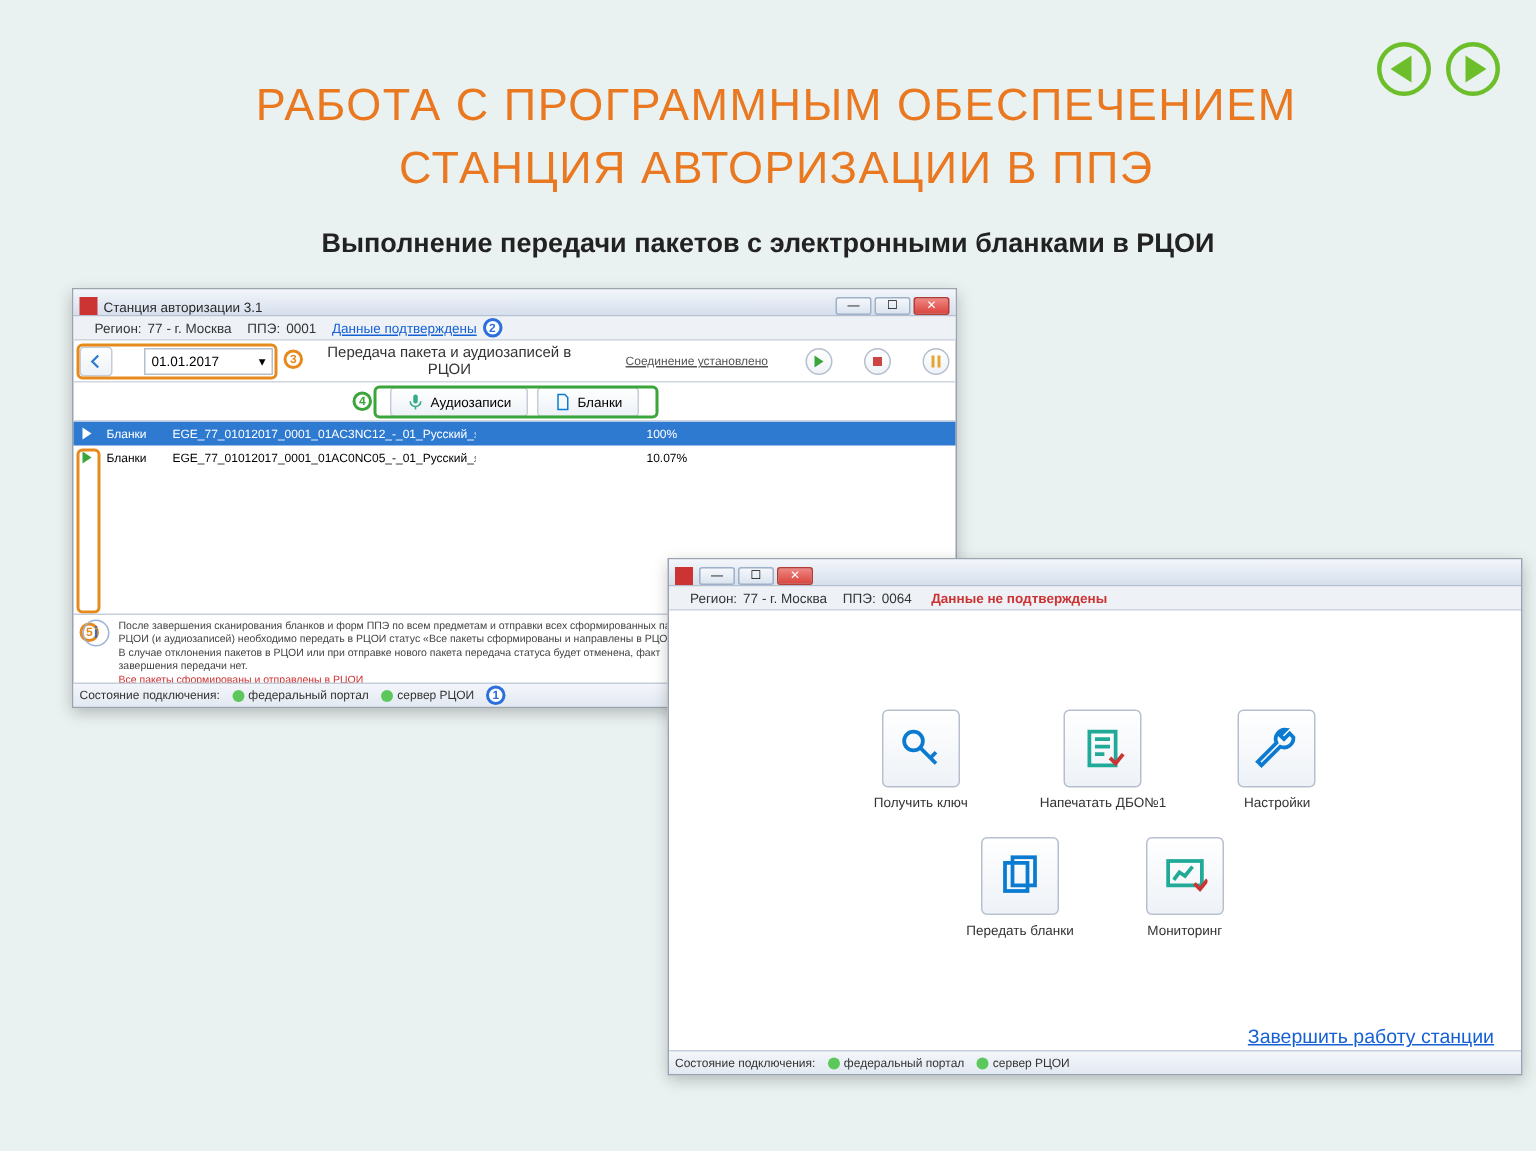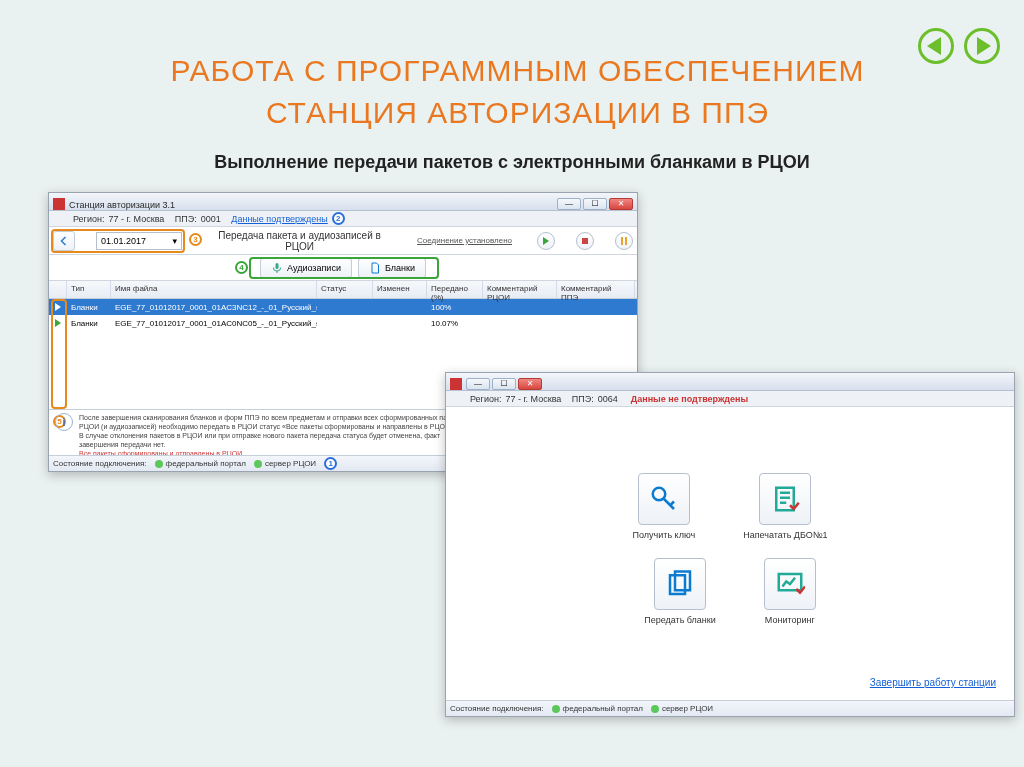--- a/index.html
+++ b/index.html
@@ -17,21 +17,21 @@
 
   
   .win1 { position: absolute; left: 48px; top: 192px; width: 590px; height: 280px; background: #fff; border: 1px solid #9aa3b0; box-shadow: 0 3px 10px rgba(0,0,0,.25); font-size: 9px; }
   .titlebar { height: 18px; background: linear-gradient(#f3f6fb,#d6dfec); border-bottom: 1px solid #b4bfcf; display: flex; align-items: flex-end; padding: 0 4px; }
   .titlebar .appicon { width: 12px; height: 12px; background: #c33; margin-right: 4px; }
   .titlebar .ttext { flex: 1; color: #2a2a2a; }
   .winbtns { display: flex; gap: 2px; }
   .winbtn { width: 24px; height: 12px; background: linear-gradient(#f5f8fc,#dbe4ef); border: 1px solid #9fb1c9; border-radius: 2px; font-size: 8px; line-height: 10px; text-align: center; }
   .winbtn.close { background: linear-gradient(#f08682,#d9463e); border-color: #b53c35; color: #fff; }
 
-  .infobar { height: 16px; background: #eef2f7; display: flex; align-items: center; padding: 0 24px; font-size: 9px; color: #333; gap: 4px; border-bottom: 1px solid #d0d6e0; }
+  .infobar { height: 16px; background: #eef2f7; display: flex; align-items: center; padding: 0 14px; font-size: 9px; color: #333; gap: 4px; border-bottom: 1px solid #d0d6e0; }
   .infobar .link { color: #1560d4; text-decoration: underline; }
   .num-badge { display: inline-flex; width: 13px; height: 13px; border: 2px solid #2a6fdc; border-radius: 50%; color: #2a6fdc; font-size: 8px; align-items: center; justify-content: center; font-weight: bold; background: #fff; }
   .num-badge.orange { border-color: #e68a1e; color: #e68a1e; }
   .num-badge.green { border-color: #3aa53a; color: #3aa53a; }
 
   .toolbar1 { height: 28px; display: flex; align-items: center; padding: 0 4px; gap: 21px; border-bottom: 1px solid #d0d6e0; }
   .backbtn { width: 22px; height: 20px; border: 1px solid #c4ccd8; border-radius: 3px; display: flex; align-items: center; justify-content: center; background: linear-gradient(#fdfefe,#eef2f7); }
   .backbtn svg { width: 12px; height: 12px; }
   .datefield { border: 1px solid #b5bfce; height: 18px; padding: 0 4px; font-size: 9px; width: 86px; display: flex; align-items: center; justify-content: space-between; }
   .tb-title { flex: 1; text-align: center; color: #333; font-size: 10px; }
@@ -61,21 +61,21 @@
   .led { width: 8px; height: 8px; border-radius: 50%; background: #5cc85c; display: inline-block; margin-right: 3px; vertical-align: middle; }
 
   
   .win2 { position: absolute; left: 445px; top: 372px; width: 570px; height: 345px; background: #fff; border: 1px solid #9aa3b0; box-shadow: 0 3px 10px rgba(0,0,0,.25); font-size: 10px; }
   .win2 .infobar .red { color: #c33; font-weight: bold; }
   .menu-area { position: absolute; top: 100px; left: 0; right: 0; display: flex; flex-direction: column; align-items: center; gap: 18px; }
   .menu-row { display: flex; gap: 48px; justify-content: center; }
   .menu-item { display: flex; flex-direction: column; align-items: center; gap: 5px; }
   .menu-icon { width: 52px; height: 52px; border: 1px solid #b5bfce; border-radius: 4px; background: linear-gradient(#fff,#eef2f7); display: flex; align-items: center; justify-content: center; }
   .menu-label { font-size: 9px; color: #333; text-align: center; }
-  .shutdown { position: absolute; right: 18px; bottom: 28px; color: #1560d4; text-decoration: underline; font-size: 10px; }
+  .shutdown { position: absolute; right: 18px; bottom: 18px; color: #1560d4; text-decoration: underline; font-size: 13px; }
 
   svg { display: block; }
 </style>
 </head>
 <body>
 
 <div class="nav-circle nav-prev">
     <div class="nav-tri"></div>
   </div>
 <div class="nav-circle nav-next">
@@ -152,30 +152,20 @@
       <svg width="12" height="12" viewBox="0 0 24 24">
           <path d="M6 2h9l4 4v16H6z" fill="none" stroke="#0a7bd1" stroke-width="2"></path>
         </svg>
       <span>Бланки</span>
     </div>
     <div style="flex:1"></div>
     <div class="green-outline" style="left:200px; top:2px; width:190px; height:22px;"></div>
     <span class="num-badge green" style="position:absolute; left:186px; top:6px;">4</span>
   </div>
 
-  <div class="thead">
-    <div class="c-chk"></div>
-    <div class="c-type">Тип</div>
-    <div class="c-file">Имя файла</div>
-    <div class="c-stat">Статус</div>
-    <div class="c-izm">Изменен</div>
-    <div class="c-per">Передано (%)</div>
-    <div class="c-kr">Комментарий РЦОИ</div>
-    <div class="c-kp">Комментарий ППЭ</div>
-  </div>
   <div class="trow sel">
     <div class="c-chk">
         <svg width="10" height="10" viewBox="0 0 10 10">
           <path d="M2 1l6 4-6 4z" fill="#fff"></path>
         </svg>
       </div>
     <div class="c-type">Бланки</div>
     <div class="c-file">EGE_77_01012017_0001_01AC3NC12_-_01_Русский_язык_Передана</div>
     <div class="c-stat"></div>
       <div class="c-izm"></div>
@@ -259,20 +249,28 @@
       <div class="menu-item">
         <div class="menu-icon">
             <svg width="30" height="30" viewBox="0 0 24 24">
               <rect x="5" y="3" width="14" height="18" fill="none" stroke="#2a9" stroke-width="2"></rect>
               <path d="M8 7h8M8 11h8M8 15h5" stroke="#2a9" stroke-width="2"></path>
               <path d="M16 17l3 3 4-5" stroke="#c33" stroke-width="2" fill="none"></path>
             </svg>
           </div>
         <div class="menu-label">Напечатать ДБО№1</div>
       </div>
+      <div class="menu-item">
+        <div class="menu-icon">
+            <svg width="30" height="30" viewBox="0 0 24 24">
+              <path d="M21 6a5 5 0 0 1-7 5L4 21l-2-2L12 9a5 5 0 0 1 5-7l-3 3 2 2 3-3z" fill="none" stroke="#0a7bd1" stroke-width="2"></path>
+            </svg>
+          </div>
+        <div class="menu-label">Настройки</div>
+      </div>
     </div>
     <div class="menu-row">
       <div class="menu-item">
         <div class="menu-icon">
             <svg width="30" height="30" viewBox="0 0 24 24">
               <rect x="4" y="5" width="12" height="15" fill="none" stroke="#0a7bd1" stroke-width="2"></rect>
               <rect x="8" y="2" width="12" height="15" fill="none" stroke="#0a7bd1" stroke-width="2"></rect>
             </svg>
           </div>
         <div class="menu-label">Передать бланки</div>

